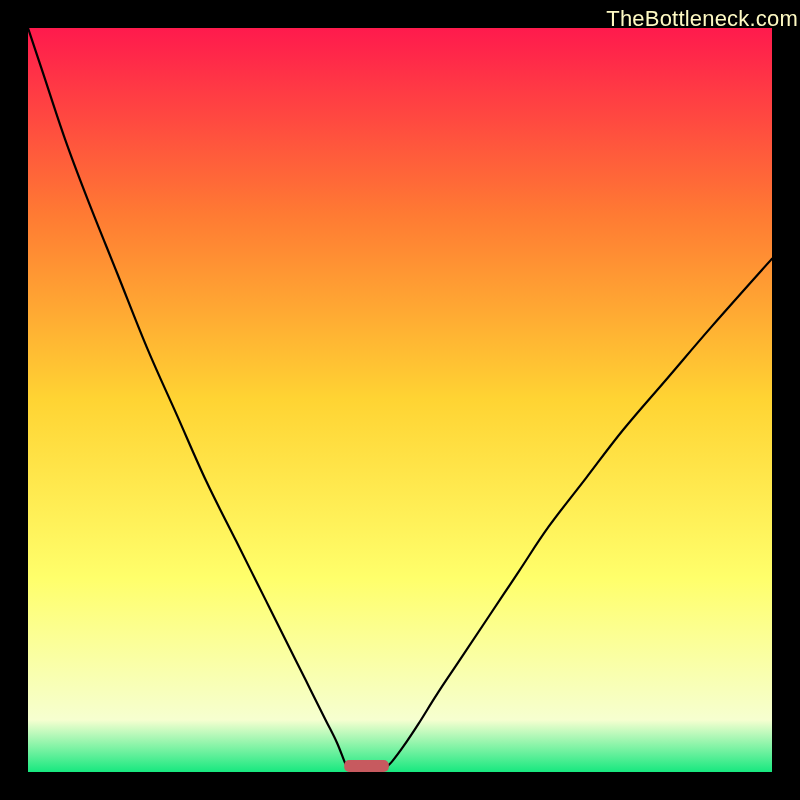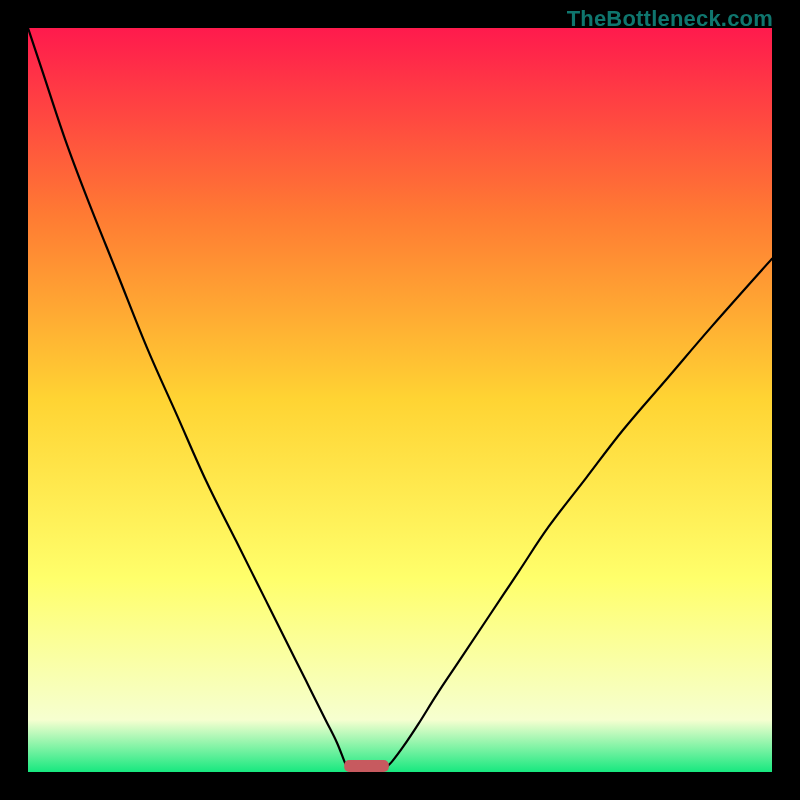--- a/index.html
+++ b/index.html
@@ -13,24 +13,24 @@
   }
   .frame {
     position: relative;
     width: 800px;
     height: 800px;
     background: #000;
   }
   .watermark {
     position: absolute;
     top: 6px;
-    right: 27px;
-    color: #0f766e;
+    right: 2px;
+    color: #fef9c3;
     font-size: 22px;
-    font-weight: 700;
+    font-weight: 400;
     letter-spacing: 0.2px;
     z-index: 10;
     user-select: none;
   }
   .plot-wrap {
     position: absolute;
     left: 28px;
     top: 28px;
     width: 744px;
     height: 744px;

